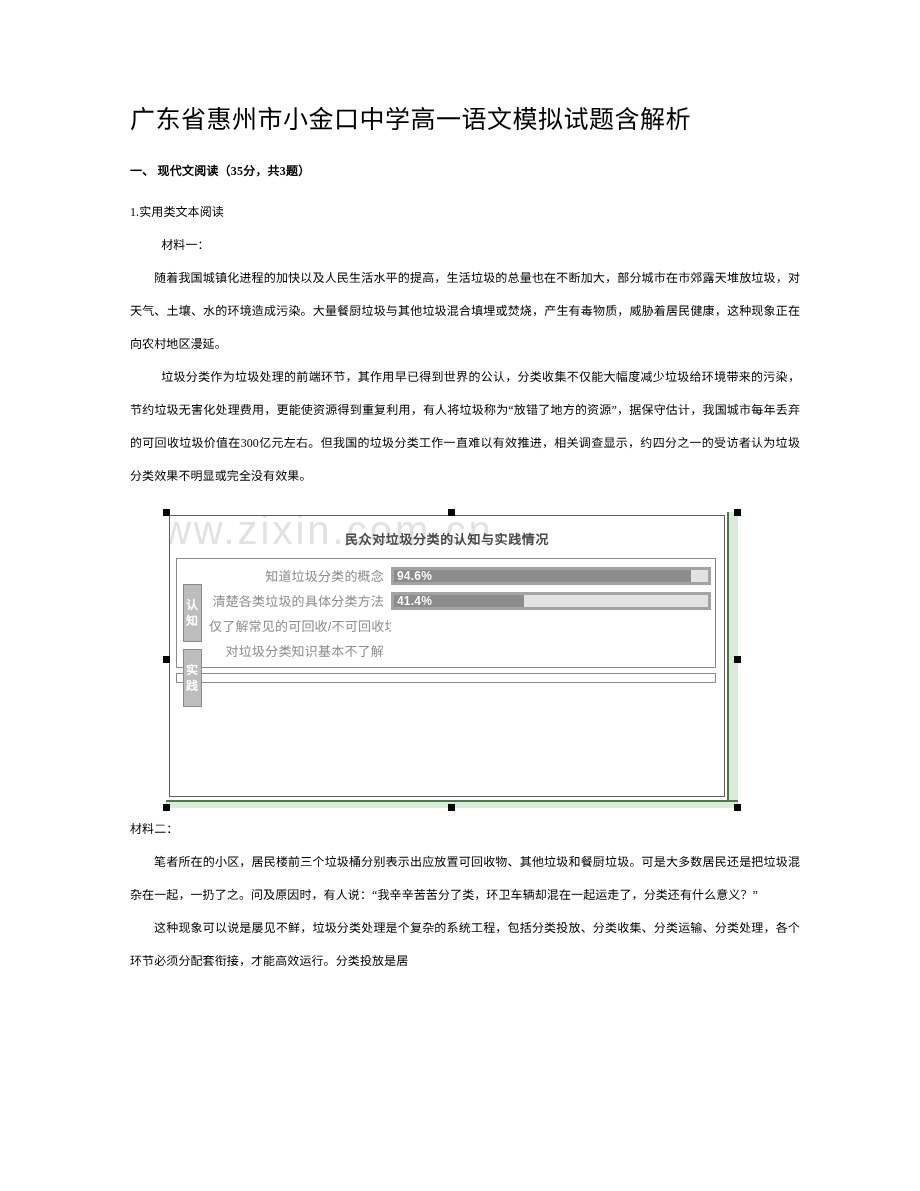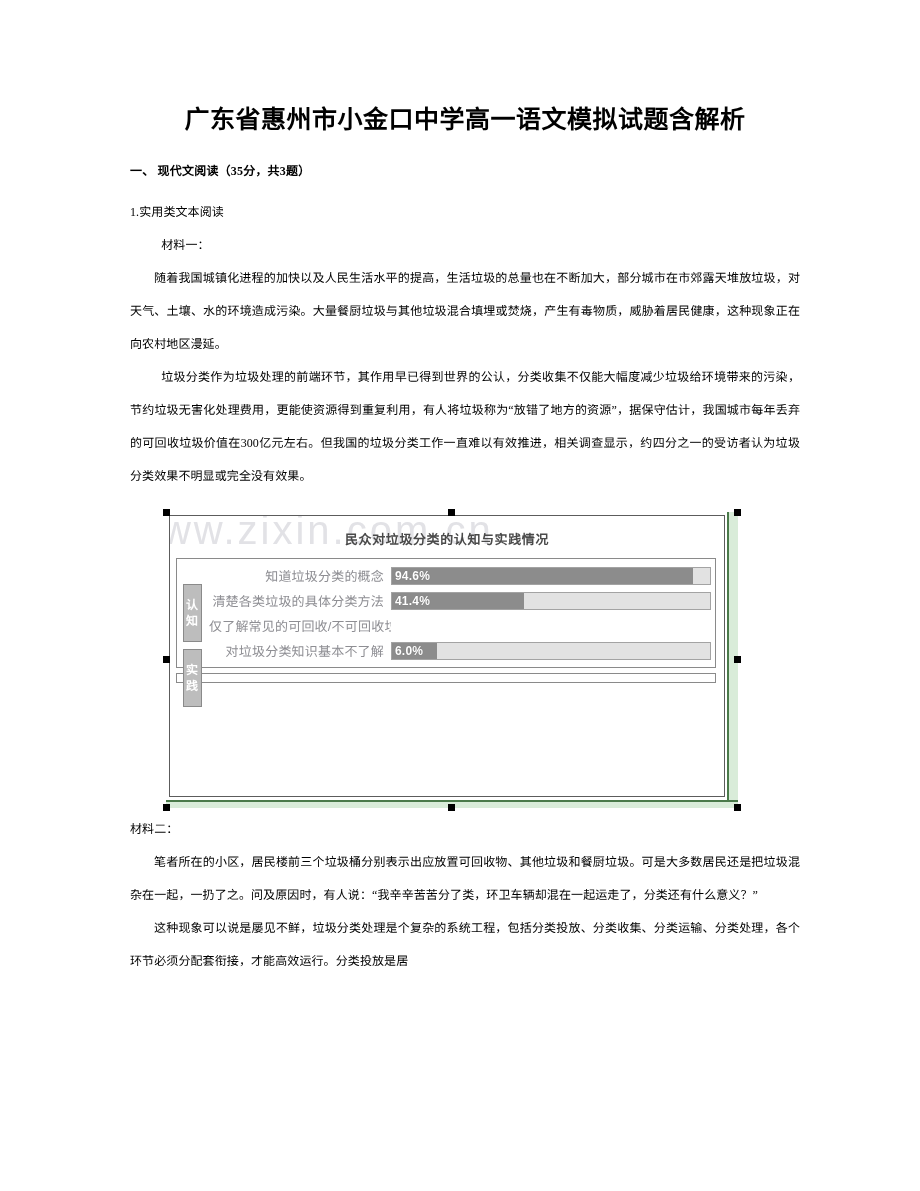--- a/index.html
+++ b/index.html
@@ -29,22 +29,21 @@
     position: absolute;
     left: 130px;
     top: 0;
     width: 670px;
   }
 
   
   .doc-title {
     font-family: "Liberation Serif", "DejaVu Serif", serif;
     font-size: 25px;
-    font-weight: bold;
-    text-align: center;
+    font-weight: normal;
     letter-spacing: 0.5px;
     margin: 0;
     padding-top: 106px;
     line-height: 1.15;
     white-space: nowrap;
   }
 
   
   .section-heading {
     font-size: 12px;
@@ -203,21 +202,21 @@
     color: #8e8e93;
     white-space: nowrap;
     overflow: hidden;
     letter-spacing: 0.2px;
   }
   .bar-track {
     position: relative;
     flex: 1 1 auto;
     height: 18px;
     background: #e2e2e2;
-    border: 1px solid #a3a3a3;
+    border: 3px solid #a3a3a3;
     box-sizing: border-box;
     overflow: hidden;
   }
   .bar-fill {
     position: absolute;
     left: 0;
     top: 0;
     height: 100%;
     background: #8c8c8c;
   }
@@ -303,24 +302,20 @@
                   <div class="bar-value">41.4%</div>
                 </div>
               </div>
 
               <div class="bar-row">
                 <div class="bar-label">仅了解常见的可回收/不可回收垃圾</div>
               </div>
 
               <div class="bar-row">
                 <div class="bar-label">对垃圾分类知识基本不了解</div>
-                <div class="bar-track">
-                  <div class="bar-fill" style="width:14%;"></div>
-                  <div class="bar-value">6.0%</div>
-                </div>
               </div>
 
             </div>
           </div>
 
           <div class="panel">
             <div class="panel-tab">
               <span>
                   <span>实</span>
                   <span>践</span>

